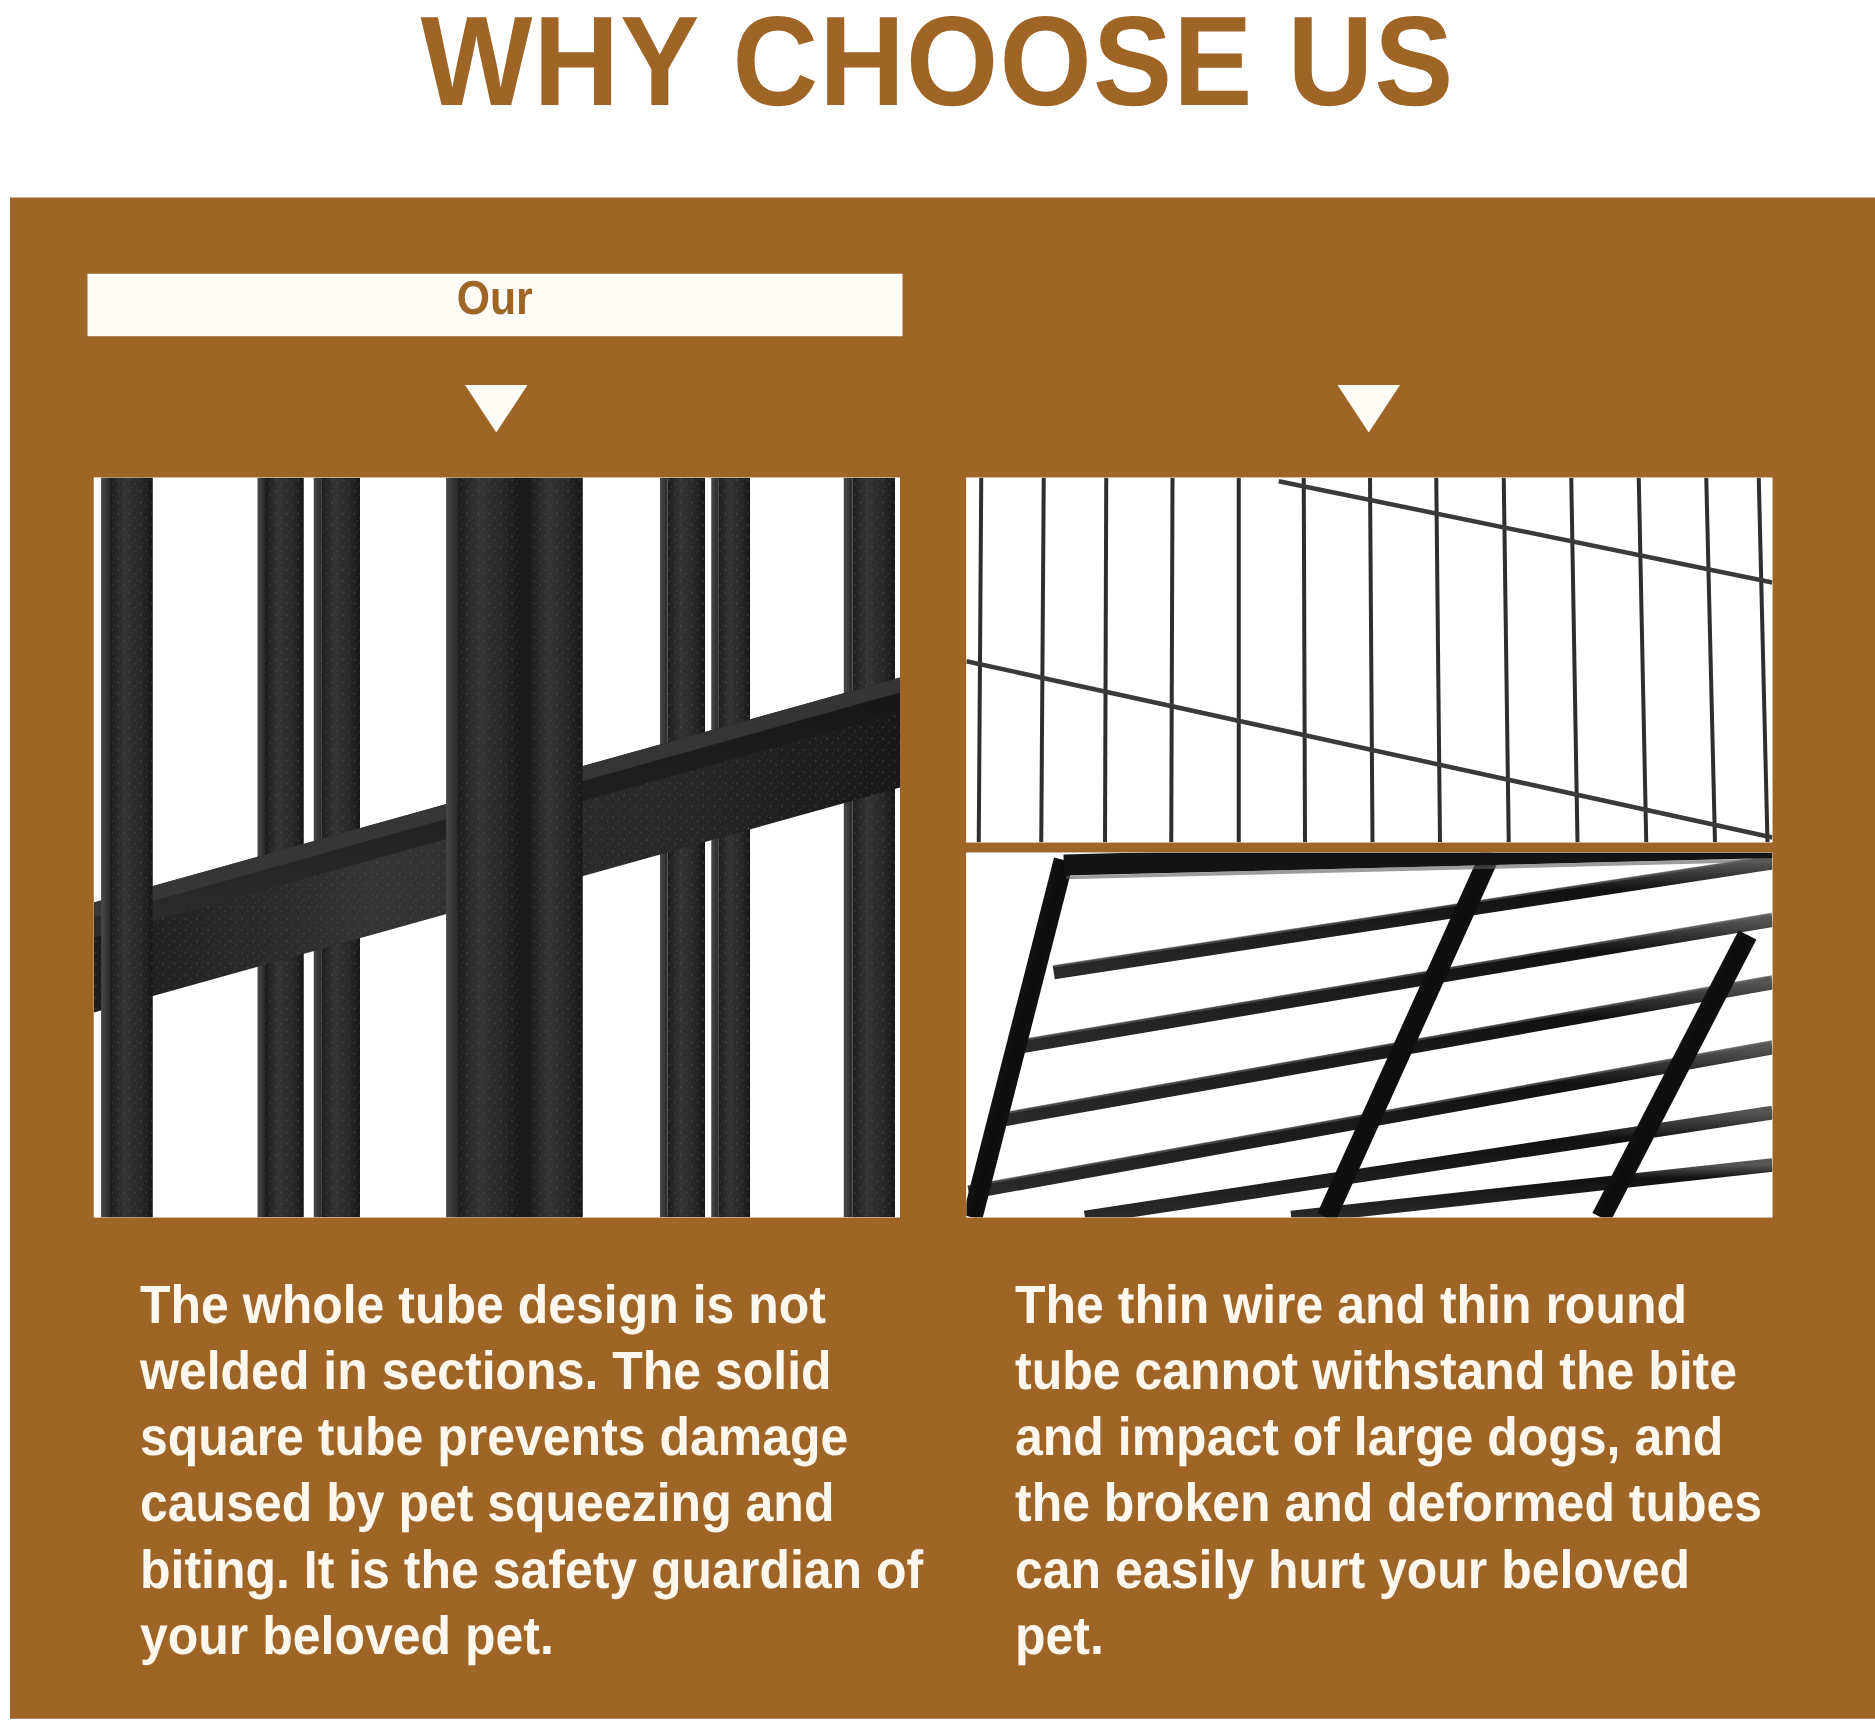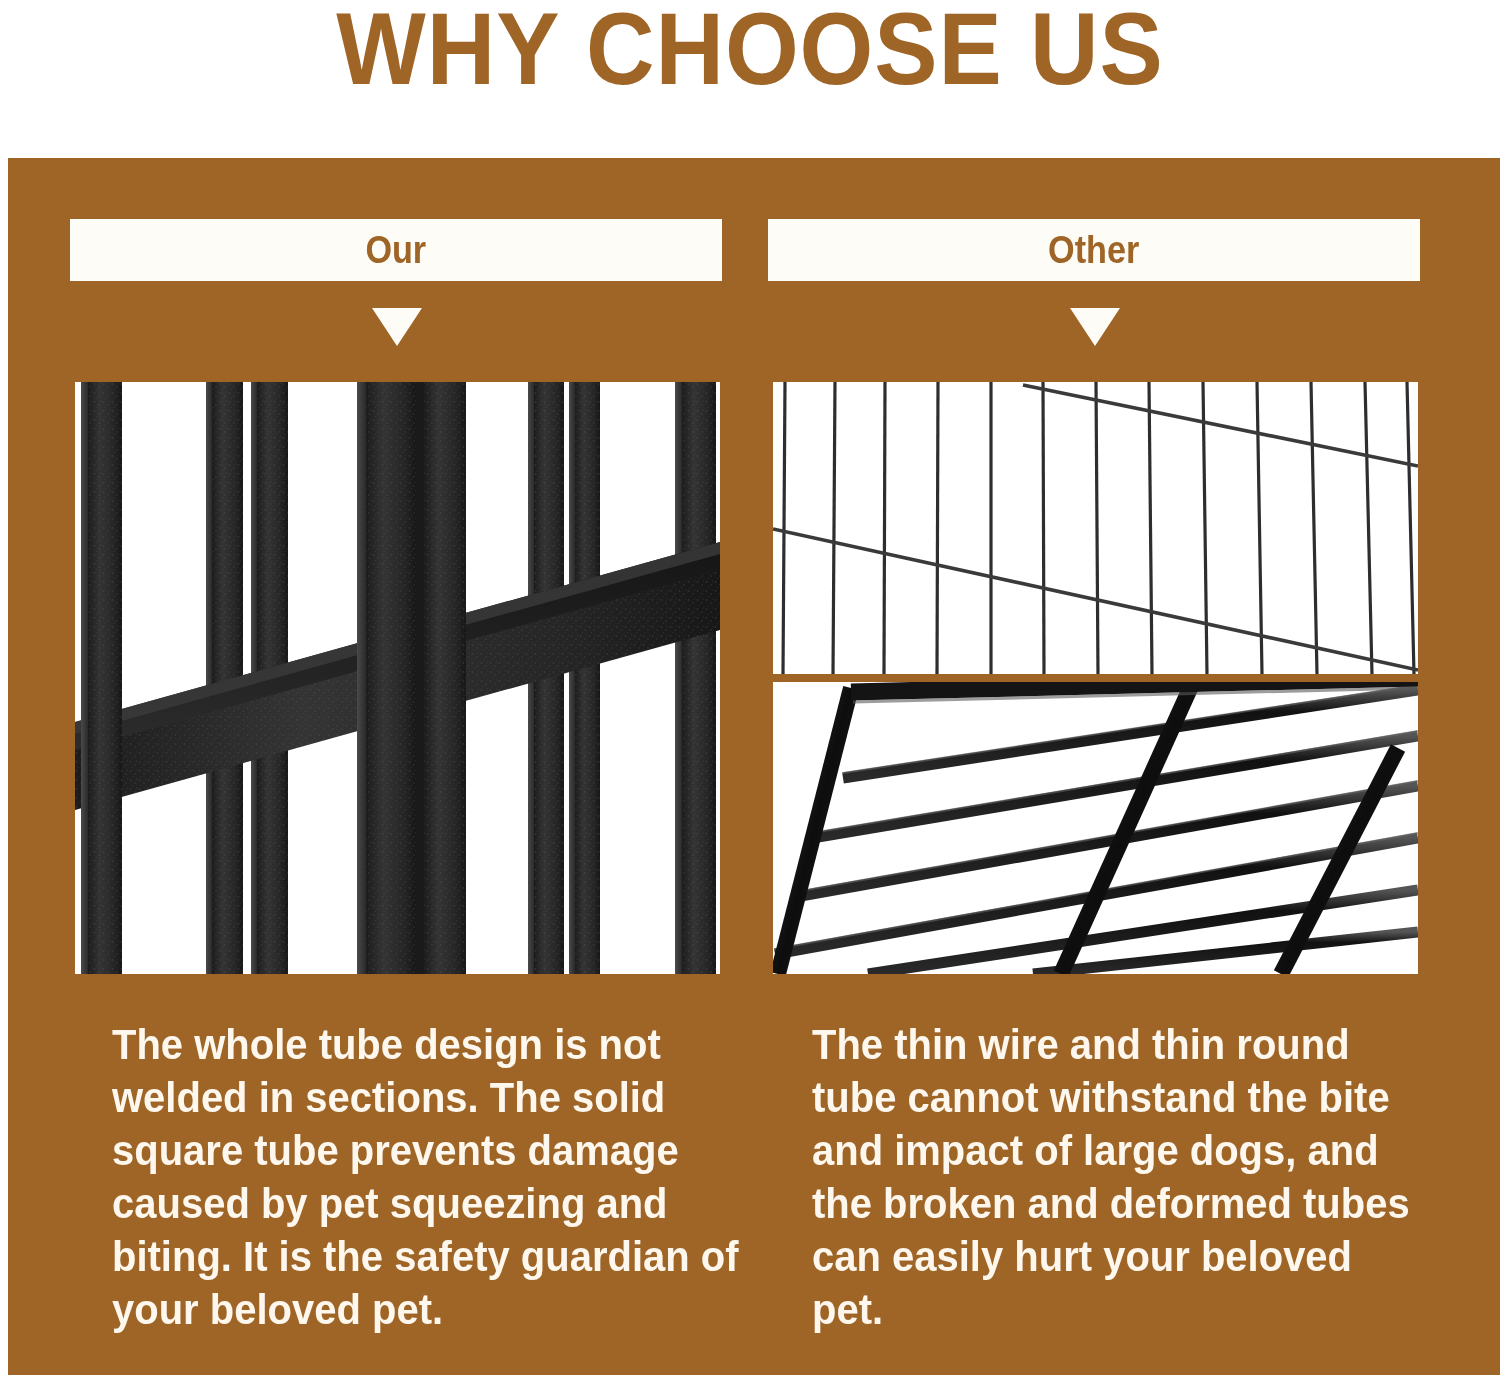--- a/index.html
+++ b/index.html
@@ -46,24 +46,24 @@
     top: 158px;
     width: 1492px;
     height: 1217px;
     background: #9E6527;
   }
 
   
   .label-bar {
     position: absolute;
     top: 219px;
-    height: 62px;
+    height: 50px;
     background: #FEFCF7;
     display: flex;
-    align-items: center;
+    align-items: flex-start;
     justify-content: center;
   }
   .label-bar.left  { left: 70px;  width: 652px; }
   .label-bar.right { left: 768px; width: 652px; }
   .label-text {
     font-family: "Liberation Sans", sans-serif;
     font-weight: bold;
     font-size: 38px;
     line-height: 40px;
     color: #9E6527;
@@ -117,23 +117,20 @@
 
   <div class="title">WHY CHOOSE US</div>
 
   <div class="panel"></div>
 
   <div class="label-bar left">
     <span class="label-text">Our</span>
   </div>
   <div class="tri left"></div>
 
-  <div class="label-bar right">
-    <span class="label-text">Other</span>
-  </div>
   <div class="tri right"></div>
 
   <div class="photo left-main">
     <svg viewBox="0 0 645 592" preserveAspectRatio="none">
       <defs>
         <linearGradient id="tubeFace" x1="0" y1="0" x2="1" y2="0">
           <stop offset="0" stop-color="#1C1C1C"></stop>
           <stop offset="0.35" stop-color="#343434"></stop>
           <stop offset="0.75" stop-color="#262626"></stop>
           <stop offset="1" stop-color="#171717"></stop>

